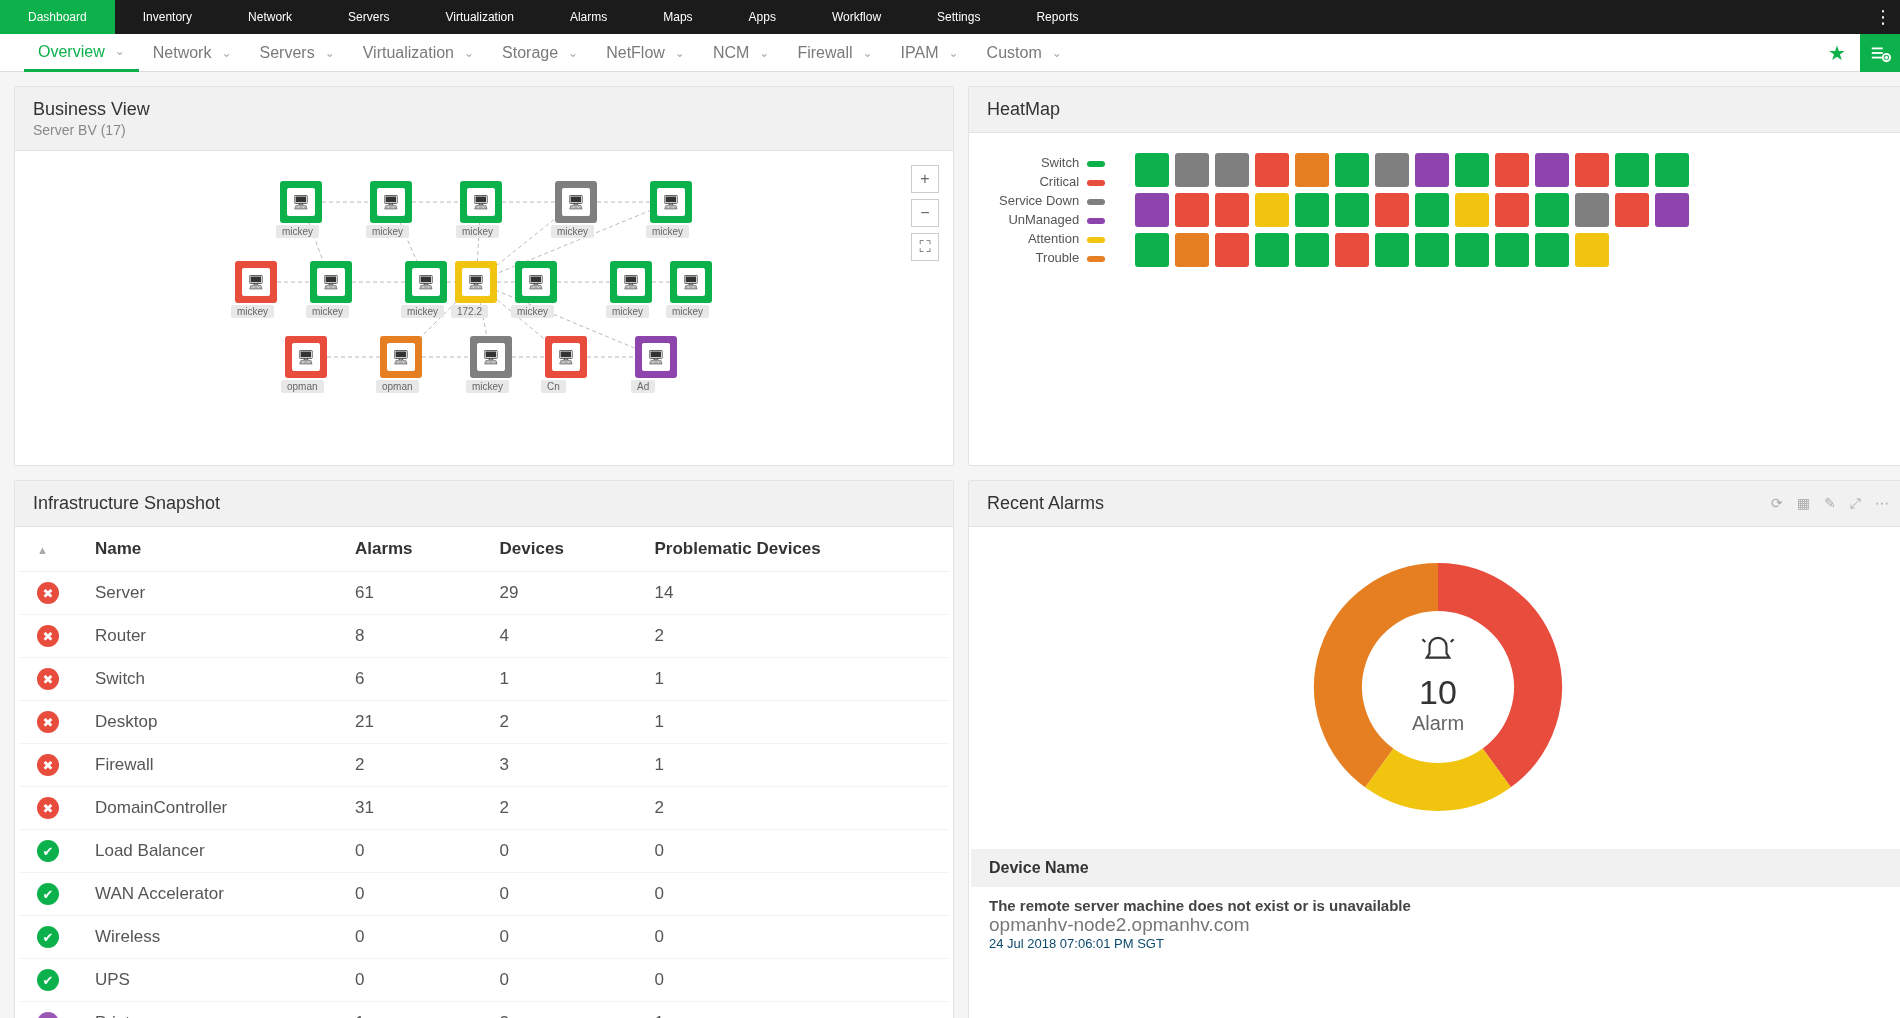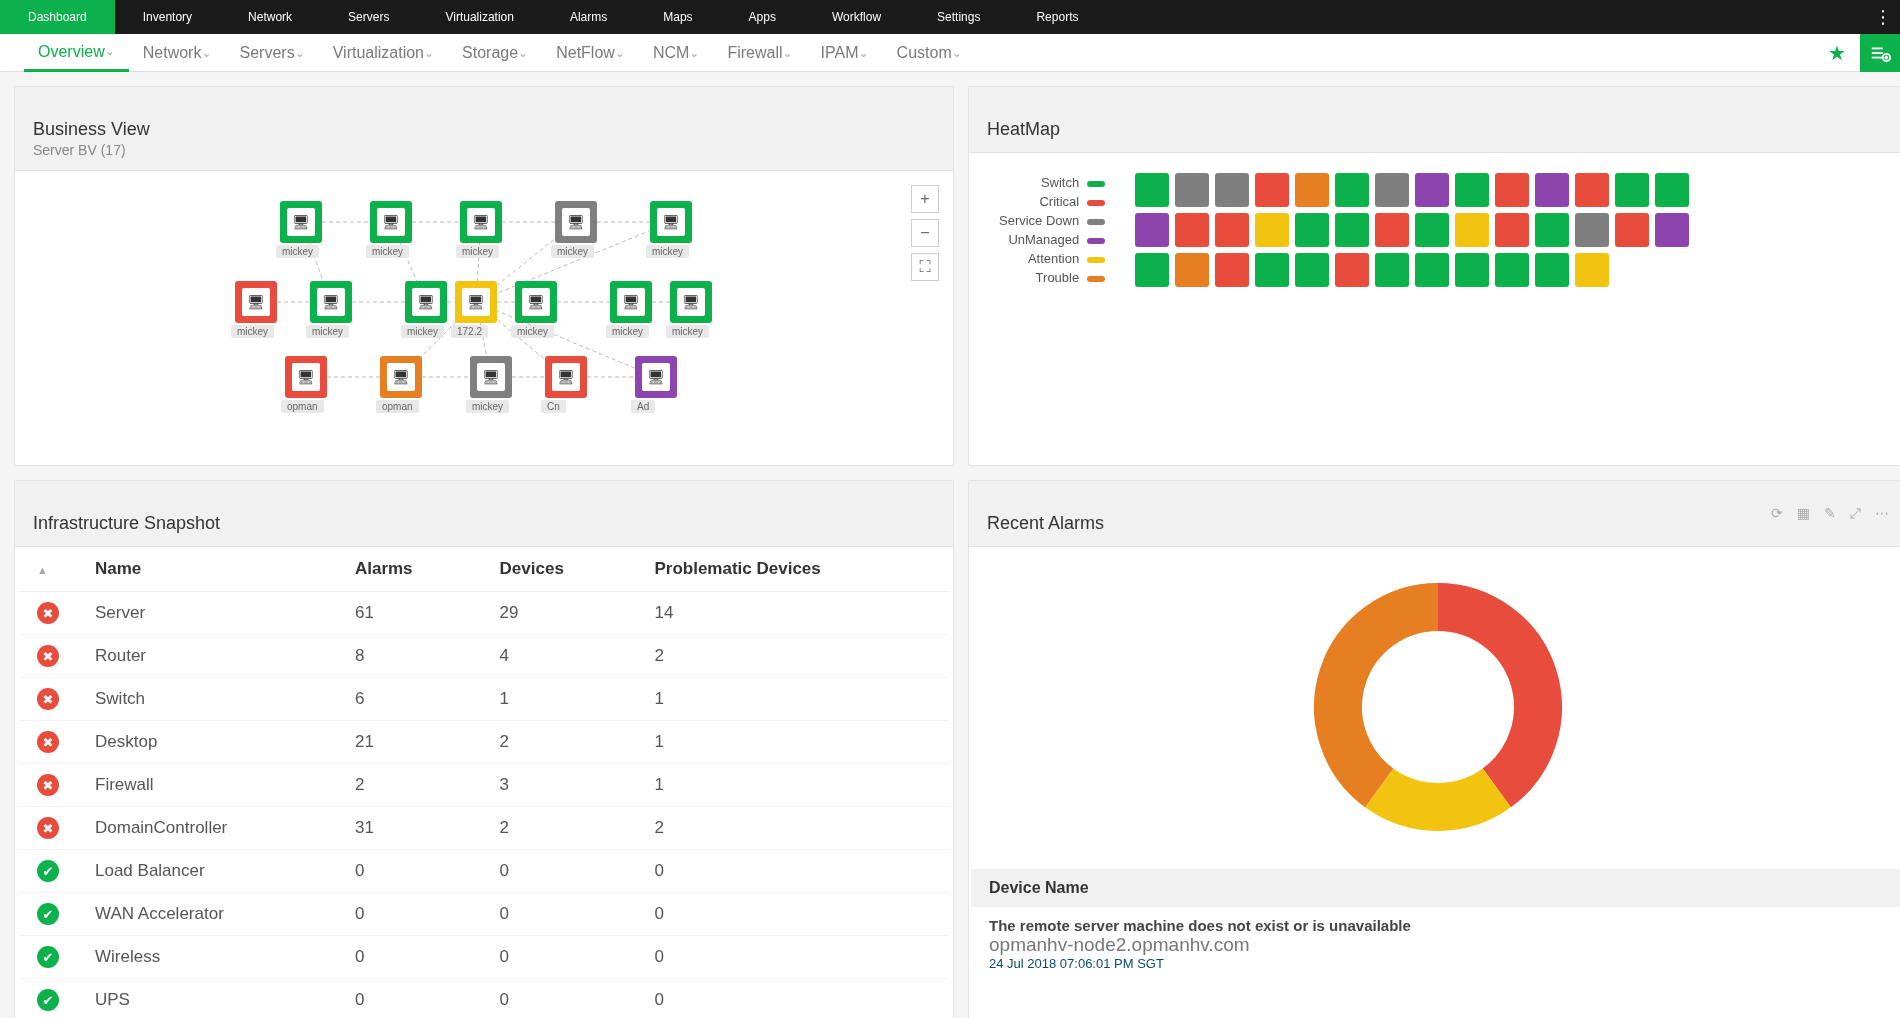--- a/index.html
+++ b/index.html
@@ -7,33 +7,33 @@
 
 
 .topnav { background:#1b1b1b; height:34px; display:flex; align-items:stretch; color:#fff; }
 .topnav .tab { padding:0 28px; line-height:34px; font-size:12px; cursor:pointer; }
 .topnav .tab.active { background:#0db14b; }
 .topnav .spacer { flex:1; }
 .topnav .more { width:34px; text-align:center; line-height:34px; font-size:18px; cursor:pointer; }
 
 
 .subnav { background:#fff; height:38px; display:flex; align-items:center; padding-left:24px; border-bottom:1px solid #ddd; }
-.subnav .item { padding:0 14px; line-height:38px; font-size:16px; color:#7a7a7a; display:flex; align-items:center; cursor:pointer; }
+.subnav .item { padding:0 14px; line-height:38px; font-size:16px; color:#7a7a7a; display:flex; align-items:center; gap:10px; cursor:pointer; }
 .subnav .item.active { color:#0db14b; border-bottom:3px solid #0db14b; line-height:35px; }
 .subnav .chev { font-size:12px; color:#aaa; }
 .subnav .spacer { flex:1; }
 .subnav .star { color:#0db14b; font-size:20px; padding:0 14px; cursor:pointer; }
 .subnav .addbtn { background:#0db14b; width:40px; height:38px; display:flex; align-items:center; justify-content:center; cursor:pointer; }
 .subnav .addbtn svg { stroke:#fff; }
 
 
 .grid { display:grid; grid-template-columns: 940px 940px; grid-template-rows: 380px 560px; gap:14px; padding:14px; }
 .panel { background:#fff; border:1px solid #e3e3e3; border-radius:2px; display:flex; flex-direction:column; overflow:hidden; }
 .panel .hd { background:#f1f1f1; padding:12px 18px; border-bottom:1px solid #e3e3e3; display:flex; align-items:center; }
-.panel .hd .title { font-size:18px; color:#333;margin-top:20px; }
+.panel .hd .title { font-size:18px; color:#333; }
 .panel .hd .sub { font-size:14px; color:#888; margin-top:2px; }
 .panel .hd-col { flex-direction:column; align-items:flex-start; }
 .panel .body { flex:1; position:relative; overflow:auto; }
 
 
 .bv-body { padding:10px; display:flex; justify-content:center; }
 .bv-controls { position:absolute; right:14px; top:14px; display:flex; flex-direction:column; gap:6px; }
 .bv-controls div { width:28px; height:28px; border:1px solid #ccc; background:#fff; display:flex; align-items:center; justify-content:center; font-size:16px; color:#666; cursor:pointer; }
 .bv-node { position:absolute; width:42px; height:42px; border-radius:3px; display:flex; align-items:center; justify-content:center; }
 .bv-node-label { position:absolute; font-size:10px; color:#666; background:#e8e8e8; padding:1px 6px; border-radius:2px; white-space:nowrap; }
@@ -424,20 +424,28 @@
         <span>⋯</span>
       </div>
     </div>
     <div class="body alarm-body">
       <div class="alarm-donut">
         <svg id="alarm-svg" width="260" height="260" viewBox="0 0 260 260">
             <path d="M 130 30 A 100 100 0 0 1 188.77852522924732 210.90169943749476" stroke="#e74c3c" stroke-width="48" fill="none"></path>
             <path d="M 188.77852522924732 210.90169943749476 A 100 100 0 0 1 71.2214747707527 210.90169943749476" stroke="#f1c40f" stroke-width="48" fill="none"></path>
             <path d="M 71.2214747707527 210.90169943749476 A 100 100 0 0 1 129.99999999999997 30" stroke="#e67e22" stroke-width="48" fill="none"></path>
           </svg>
+        <div class="alarm-center">
+          <svg width="44" height="34" viewBox="0 0 24 24" fill="none" stroke="#333" stroke-width="1.5">
+              <path d="M6 8a6 6 0 0112 0v5l2 3H4l2-3V8z"></path>
+              <path d="M3 5l-2-2M21 5l2-2"></path>
+            </svg>
+          <div class="num">10</div>
+          <div class="lbl">Alarm</div>
+        </div>
       </div>
       <table class="alarm-table">
         <thead>
             <tr>
               <th>Device Name</th>
             </tr>
           </thead>
         <tbody>
           <tr class="alarm-row">
               <td>

